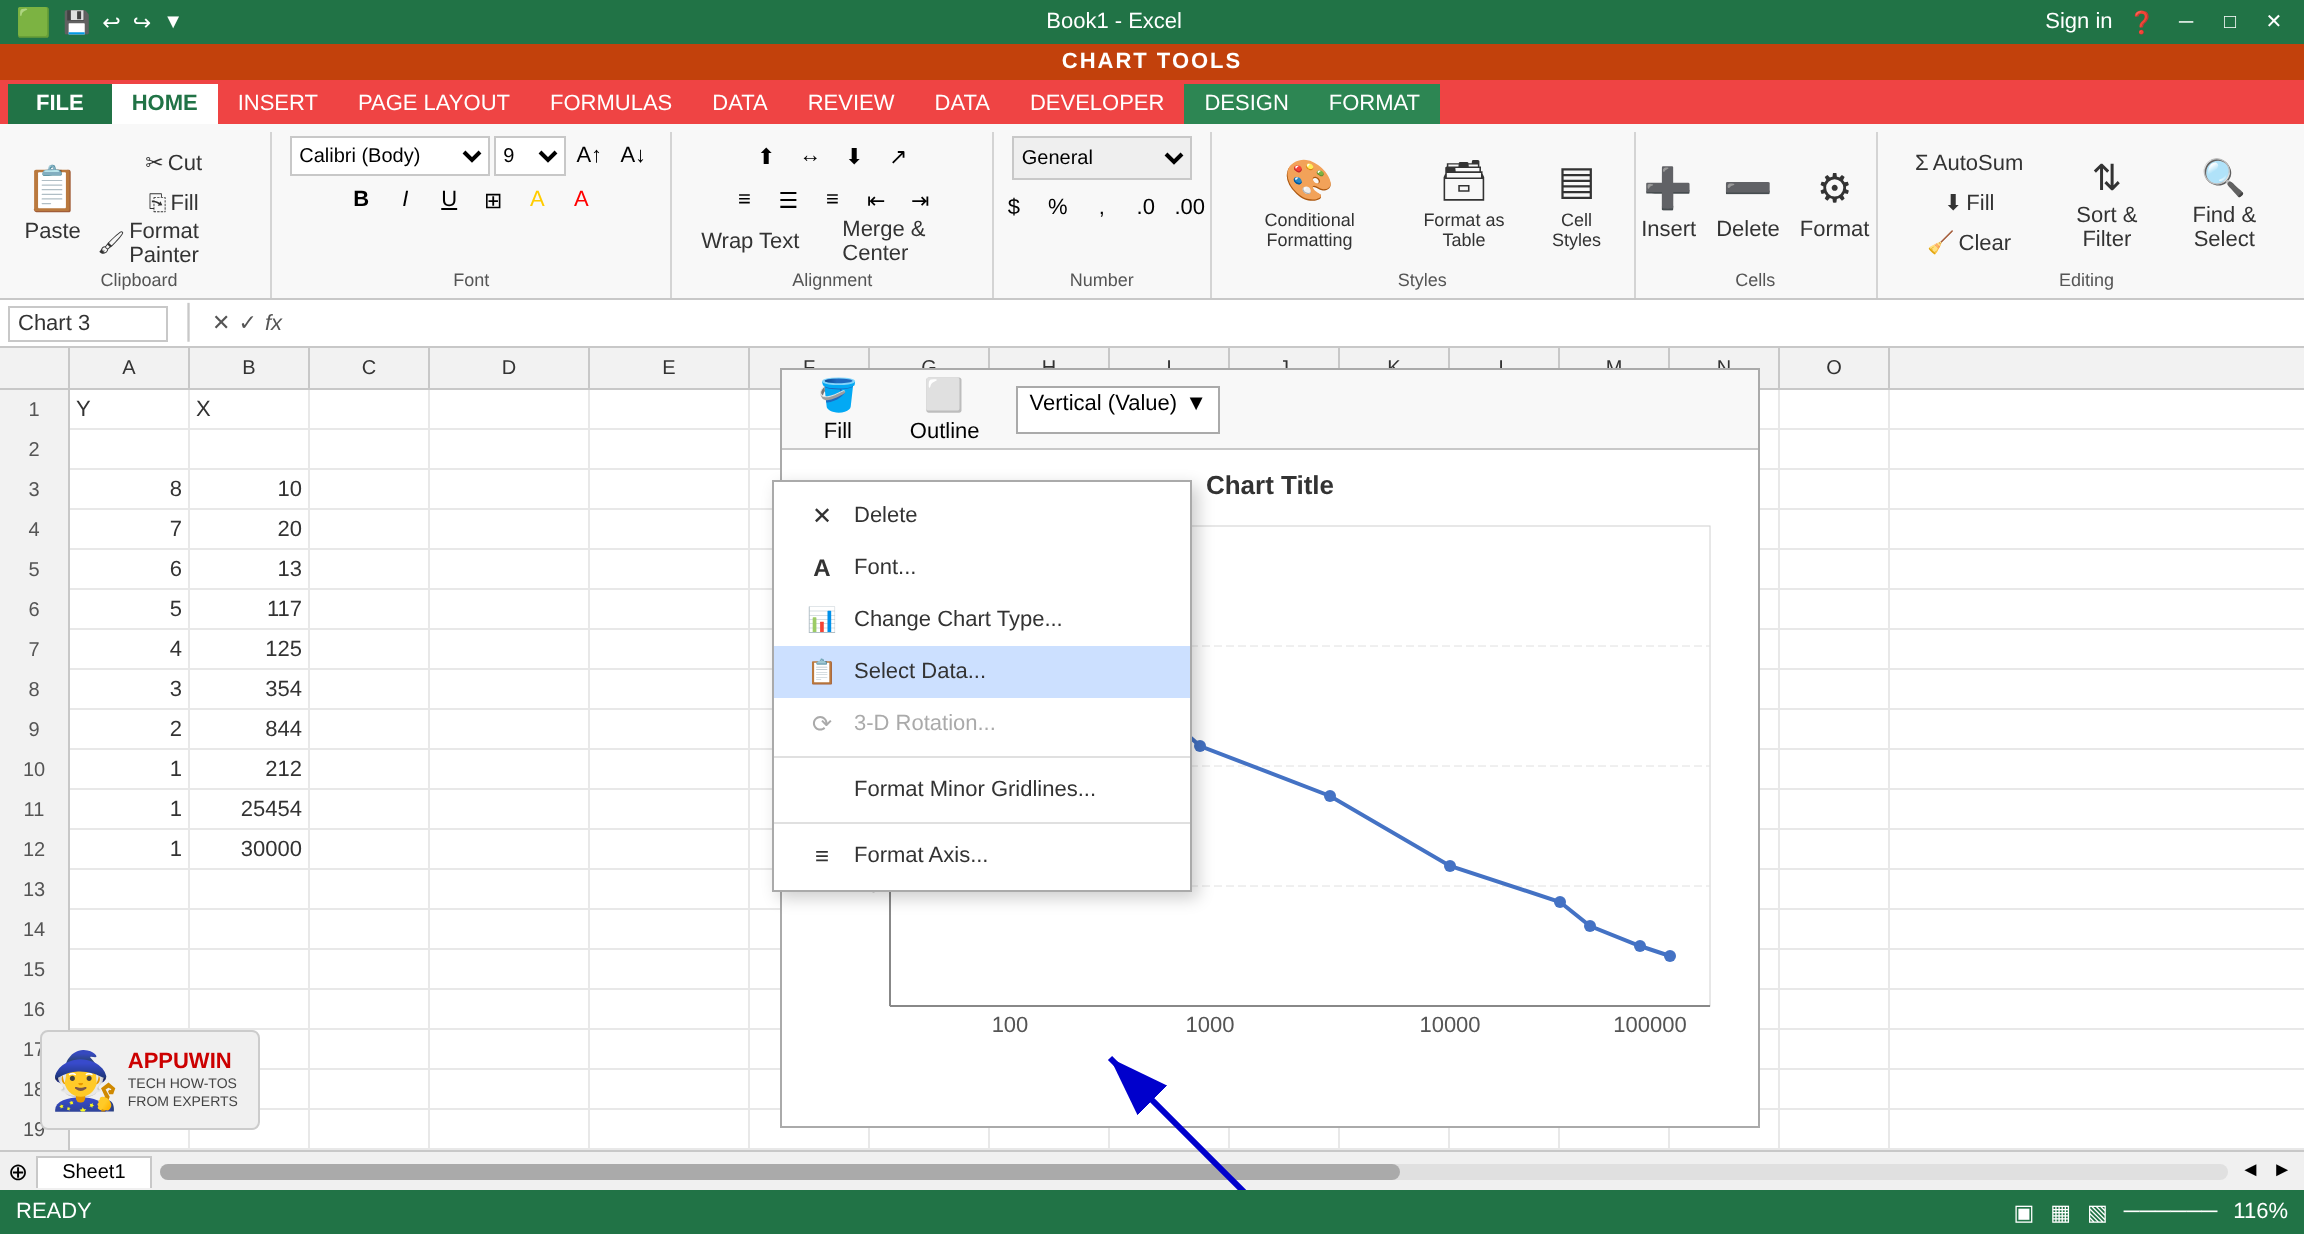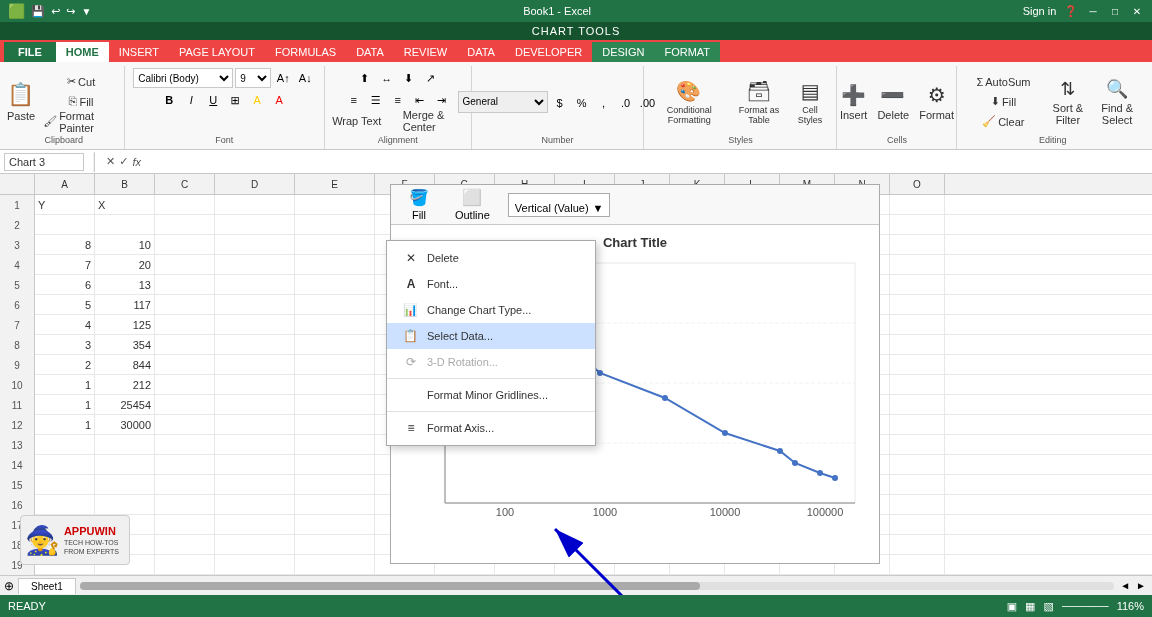--- a/index.html
+++ b/index.html
@@ -15,28 +15,28 @@
       justify-content: space-between;
       padding: 0 8px;
     }
     .title-bar-center { flex: 1; text-align: center; font-size: 11px; }
     .title-bar-left { display: flex; gap: 6px; align-items: center; }
     .title-bar-right { display: flex; gap: 8px; align-items: center; font-size: 11px; }
     .title-bar-btn { width: 14px; height: 14px; display: flex; align-items: center; justify-content: center; cursor: pointer; font-size: 10px; color: white; }
 
     
     .chart-tools-bar {
-      background: #14532d;
+      background: #c2410c;
       color: white;
       height: 18px;
       display: flex;
       align-items: center;
       justify-content: center;
       font-size: 11px;
-      font-weight: 400;
+      font-weight: 700;
       letter-spacing: 1px;
     }
 
     
     .ribbon-tabs {
       background: #ef4444;
       display: flex;
       align-items: flex-end;
       height: 22px;
       padding-left: 4px;
@@ -277,21 +277,21 @@
       flex-direction: column;
       align-items: center;
       gap: 2px;
       padding: 4px 8px;
       cursor: pointer;
       border-radius: 2px;
       font-size: 10px;
     }
     .format-axis-dropdown {
       display: flex;
-      align-items: flex-end;
+      align-items: flex-start;
       border: 1px solid #aaa;
       padding: 2px 6px;
       background: white;
       cursor: pointer;
       font-size: 11px;
       gap: 4px;
       height: 24px;
     }
 
     
@@ -508,21 +508,21 @@
         </div>
         <div class="ribbon-btn ribbon-btn-small">
           <span>Merge &amp; Center</span>
         </div>
       </div>
     </div>
     <div class="ribbon-group-label">Alignment</div>
   </div>
 
   <div class="ribbon-group number-group">
-    <div class="ribbon-group-content" style="flex-direction:row;">
+    <div class="ribbon-group-content" style="flex-direction:column;">
       <select style="width:90px; height:22px; font-size:10px; border: 1px solid #c8c8c8;">
         <option>General</option>
       </select>
       <div class="ribbon-row" style="margin-top:2px;">
         <button class="small-btn">$</button>
         <button class="small-btn">%</button>
         <button class="small-btn">,</button>
         <button class="small-btn">.0</button>
         <button class="small-btn">.00</button>
       </div>

